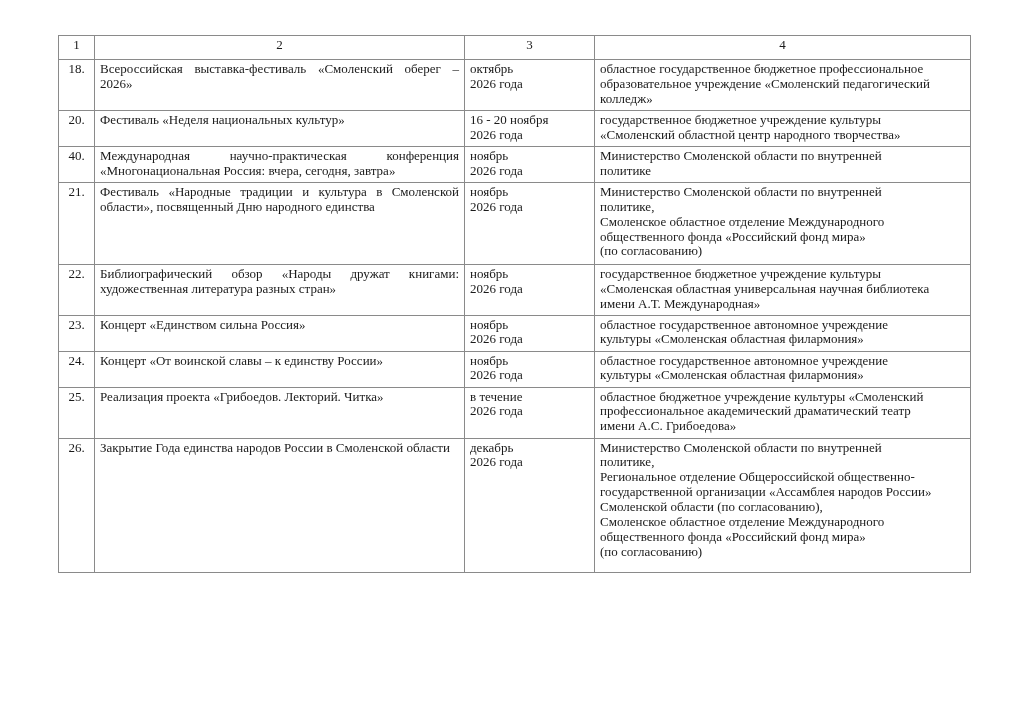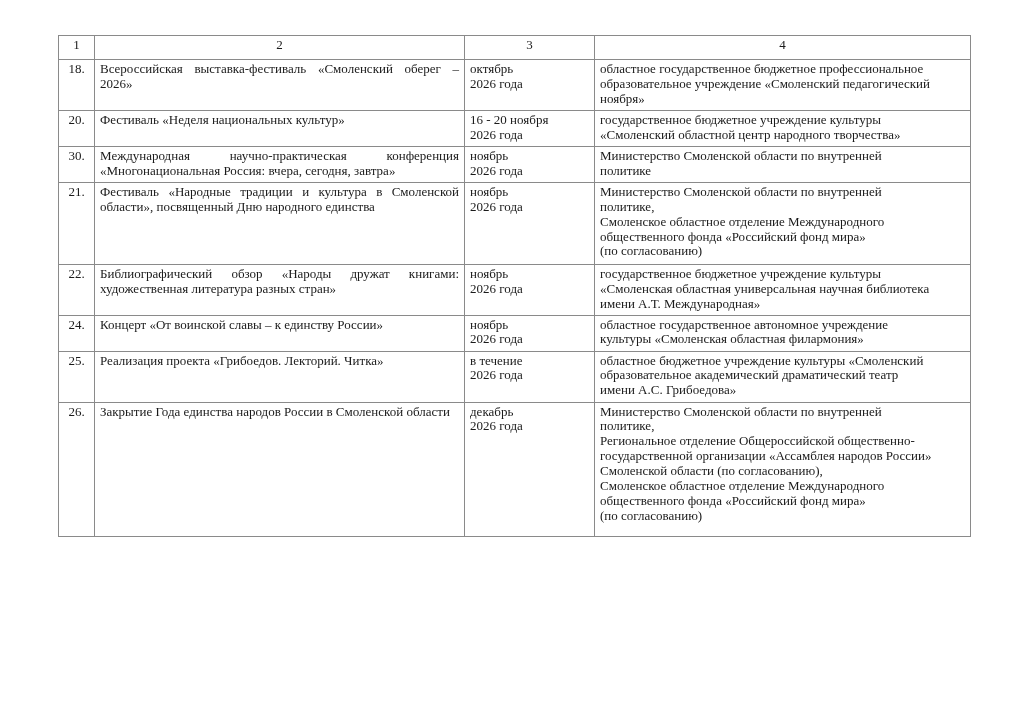--- a/index.html
+++ b/index.html
@@ -104,37 +104,37 @@
       <tr style="height: 50px; margin-left: 8px;">
             <td class="num">18.</td>
             <td class="ev">Всероссийская выставка-фестиваль «Смоленский оберег – 2026»</td>
             <td class="dt">
               <span class="rowline">октябрь</span>
               <span class="rowline">2026 года</span>
             </td>
             <td class="org">
               <span class="rowline">областное государственное бюджетное профессиональное</span>
               <span class="rowline">образовательное учреждение «Смоленский педагогический</span>
-              <span class="rowline">ноября»</span>
+              <span class="rowline">колледж»</span>
             </td>
           </tr>
           <tr style="height: 34px;">
             <td class="num">20.</td>
             <td class="ev">Фестиваль «Неделя национальных культур»</td>
             <td class="dt">
               <span class="rowline">16 - 20 ноября</span>
               <span class="rowline">2026 года</span>
             </td>
             <td class="org">
               <span class="rowline">государственное бюджетное учреждение культуры</span>
               <span class="rowline">«Смоленский областной центр народного творчества»</span>
             </td>
           </tr>
           <tr style="height: 36px;">
-            <td class="num">30.</td>
+            <td class="num">40.</td>
             <td class="ev">Международная научно-практическая конференция «Многонациональная Россия: вчера, сегодня, завтра»</td>
             <td class="dt">
               <span class="rowline">ноябрь</span>
               <span class="rowline">2026 года</span>
             </td>
             <td class="org">
               <span class="rowline">Министерство Смоленской области по внутренней</span>
               <span class="rowline">политике</span>
             </td>
           </tr>
@@ -159,20 +159,32 @@
             <td class="dt">
               <span class="rowline">ноябрь</span>
               <span class="rowline">2026 года</span>
             </td>
             <td class="org">
               <span class="rowline">государственное бюджетное учреждение культуры</span>
               <span class="rowline">«Смоленская областная универсальная научная библиотека</span>
               <span class="rowline">имени А.Т. Международная»</span>
             </td>
           </tr>
+          <tr style="height: 36px;">
+            <td class="num">23.</td>
+            <td class="ev">Концерт «Единством сильна Россия»</td>
+            <td class="dt">
+              <span class="rowline">ноябрь</span>
+              <span class="rowline">2026 года</span>
+            </td>
+            <td class="org">
+              <span class="rowline">областное государственное автономное учреждение</span>
+              <span class="rowline">культуры «Смоленская областная филармония»</span>
+            </td>
+          </tr>
           <tr style="height: 36px; padding-left: 43px;">
             <td class="num">24.</td>
             <td class="ev">Концерт «От воинской славы – к единству России»</td>
             <td class="dt">
               <span class="rowline">ноябрь</span>
               <span class="rowline">2026 года</span>
             </td>
             <td class="org">
               <span class="rowline">областное государственное автономное учреждение</span>
               <span class="rowline">культуры «Смоленская областная филармония»</span>
@@ -180,21 +192,21 @@
           </tr>
           <tr style="height: 51px;">
             <td class="num">25.</td>
             <td class="ev">Реализация проекта «Грибоедов. Лекторий. Читка»</td>
             <td class="dt">
               <span class="rowline">в течение</span>
               <span class="rowline">2026 года</span>
             </td>
             <td class="org">
               <span class="rowline">областное бюджетное учреждение культуры «Смоленский</span>
-              <span class="rowline">образовательное академический драматический театр</span>
+              <span class="rowline">профессиональное академический драматический театр</span>
               <span class="rowline">имени А.С. Грибоедова»</span>
             </td>
           </tr>
           <tr style="height: 134px; margin-left: 12px;">
             <td class="num">26.</td>
             <td class="ev">Закрытие Года единства народов России в Смоленской области</td>
             <td class="dt">
               <span class="rowline">декабрь</span>
               <span class="rowline">2026 года</span>
             </td>

